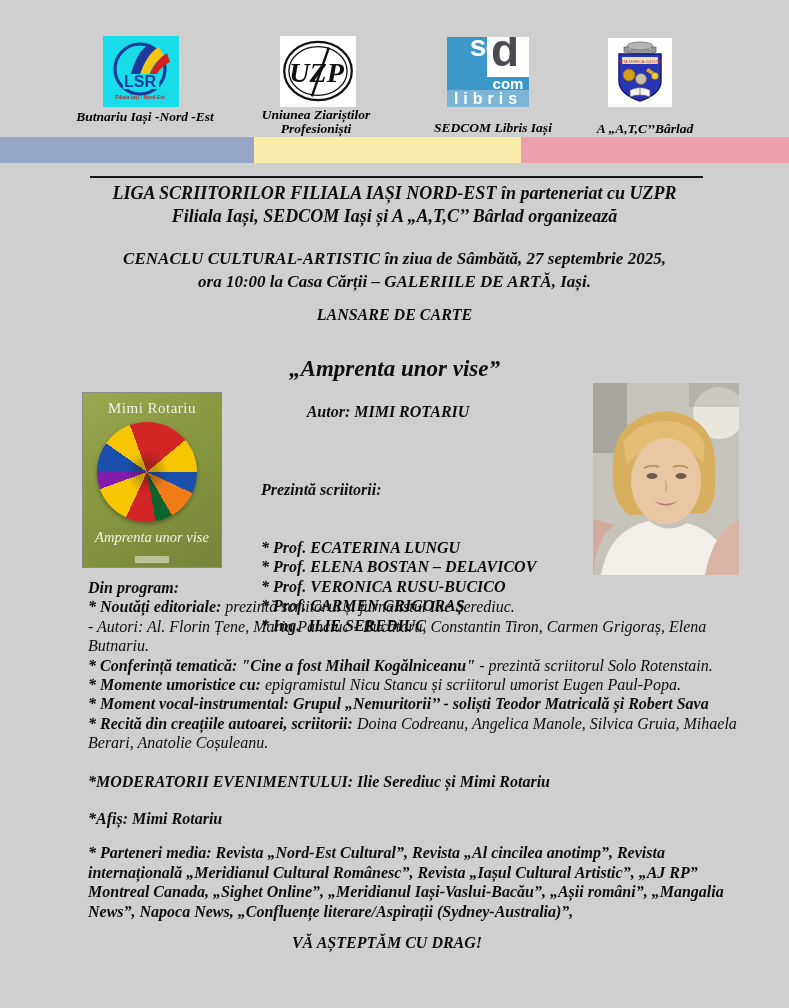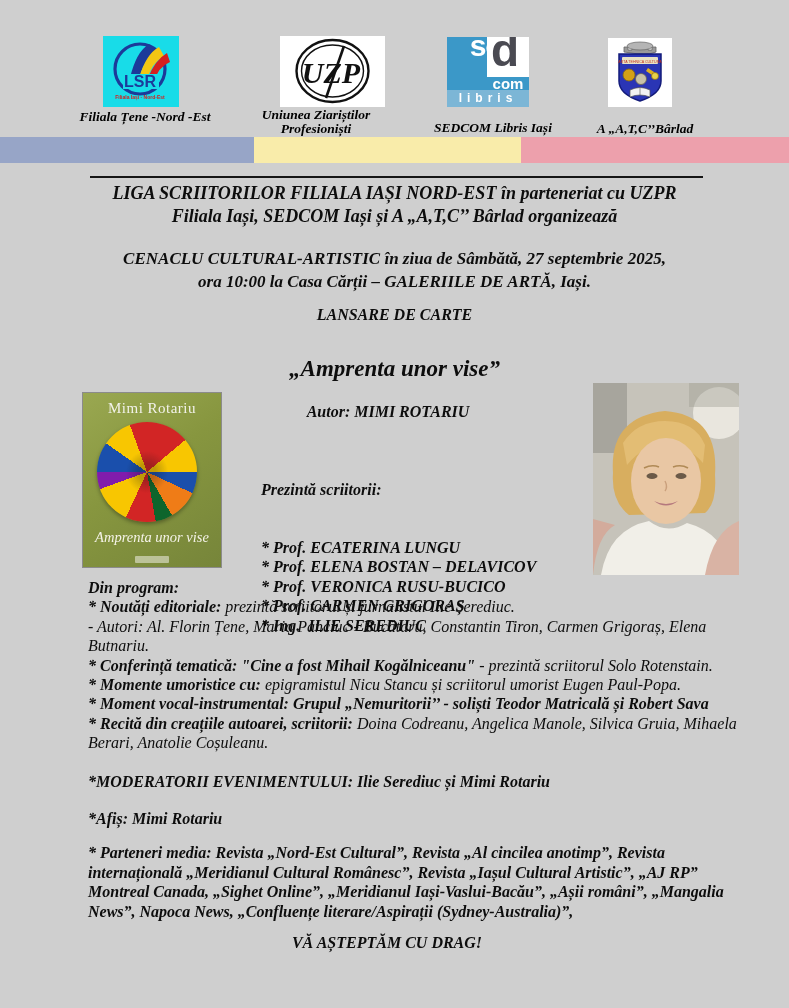--- a/index.html
+++ b/index.html
@@ -2,32 +2,32 @@
 <html><head>
 <meta charset="utf-8">
 <style>
   html,body{margin:0;padding:0;}
   body{background:#9a9a9a;font-family:"Liberation Serif","DejaVu Serif",serif;}
   .page{position:relative;width:789px;height:1008px;background:#cfcfcf;overflow:hidden;margin:0;color:#0d0d0d;}
 
   
   .logo{position:absolute;overflow:hidden;}
   #logo-lsr{left:103px;top:36px;width:76px;height:71px;background:#18dce8;}
-  #logo-uzp{left:280px;top:36px;width:105px;height:71px;background:#ffffff;}
+  #logo-uzp{left:280px;top:36px;width:76px;height:71px;background:#ffffff;}
   #logo-sedcom{left:447px;top:37px;width:82px;height:70px;background:#3b98c8;}
   #logo-atc{left:608px;top:38px;width:64px;height:69px;background:#ffffff;}
 
   .logo svg{display:block;width:100%;height:100%;}
 
   
   #logo-sedcom .sed-se{position:absolute;left:8px;top:-8px;width:46px;color:#fff;font-weight:bold;font-size:30px;font-family:"Liberation Sans",sans-serif;text-align:right;letter-spacing:-1px;}
   #logo-sedcom .sed-white{position:absolute;left:40px;top:0;width:42px;height:40px;background:#fff;}
   #logo-sedcom .sed-d{position:absolute;left:44px;top:-14px;color:#4a4a52;font-weight:bold;font-size:46px;font-family:"Liberation Sans",sans-serif;}
   #logo-sedcom .sed-com{position:absolute;left:42px;top:38px;width:38px;color:#fff;font-weight:bold;font-size:15px;font-family:"Liberation Sans",sans-serif;text-align:center;}
-  #logo-sedcom .sed-libris{position:absolute;left:0;bottom:0;width:100%;height:17px;background:#7cb6d6;color:#fff;font-family:"Liberation Sans",sans-serif;font-size:12px;font-weight:bold;letter-spacing:5px;text-align:center;line-height:17px;}
+  #logo-sedcom .sed-libris{position:absolute;left:0;bottom:0;width:100%;height:17px;background:#7cb6d6;color:#fff;font-family:"Liberation Sans",sans-serif;font-size:16px;font-weight:bold;letter-spacing:5px;text-align:center;line-height:17px;}
 
   .logo-label{position:absolute;width:170px;text-align:center;font-weight:bold;font-style:italic;font-size:13.5px;line-height:14px;color:#000;}
   #label-lsr{left:60px;top:110px;}
   #label-uzp{left:231px;top:108px;}
   #label-sedcom{left:408px;top:121px;}
   #label-atc{left:560px;top:122px;}
 
   
   .band{position:absolute;left:0;top:137px;height:26px;display:flex;width:789px;}
   .band div{height:100%;}
@@ -114,21 +114,21 @@
       <text x="32" y="24.5" text-anchor="middle" font-family="Liberation Sans,sans-serif" font-size="3.6" fill="#c03020">ARTA TEHNICA CULTURA</text>
       <circle cx="21" cy="37" r="6" fill="#d4a017" stroke="#8a6a0c" stroke-width="0.8"></circle>
       <circle cx="33" cy="41" r="5.5" fill="#c8c2a8" stroke="#6a6450" stroke-width="0.8"></circle>
       <path d="M40,30 l9,6 -2,3 -9,-6 Z" fill="#e0b020"></path>
       <circle cx="47" cy="38" r="3.5" fill="#e8d24a" stroke="#8a6a0c" stroke-width="0.7"></circle>
       <path d="M22,52 q10,-5 20,0 l0,7 q-10,-4 -20,0 Z" fill="#f2f2f2" stroke="#555" stroke-width="0.7"></path>
       <line x1="32" y1="50" x2="32" y2="57" stroke="#777" stroke-width="0.8"></line>
     </svg>
   </div>
 
-  <div class="logo-label" id="label-lsr">Filiala Țene -Nord -Est</div>
+  <div class="logo-label" id="label-lsr">Butnariu Iași -Nord -Est</div>
   <div class="logo-label" id="label-uzp">
     <div>Uniunea Ziariștilor Profesioniști</div>
     <div>din România</div>
   </div>
   <div class="logo-label" id="label-sedcom">SEDCOM Libris Iași</div>
   <div class="logo-label" id="label-atc">A „A,T,C’’Bârlad</div>
 
   <div class="band">
     <div class="seg0" style="background: rgb(151, 165, 199);"></div>
     <div class="seg1" style="background: rgb(249, 236, 170);"></div>

